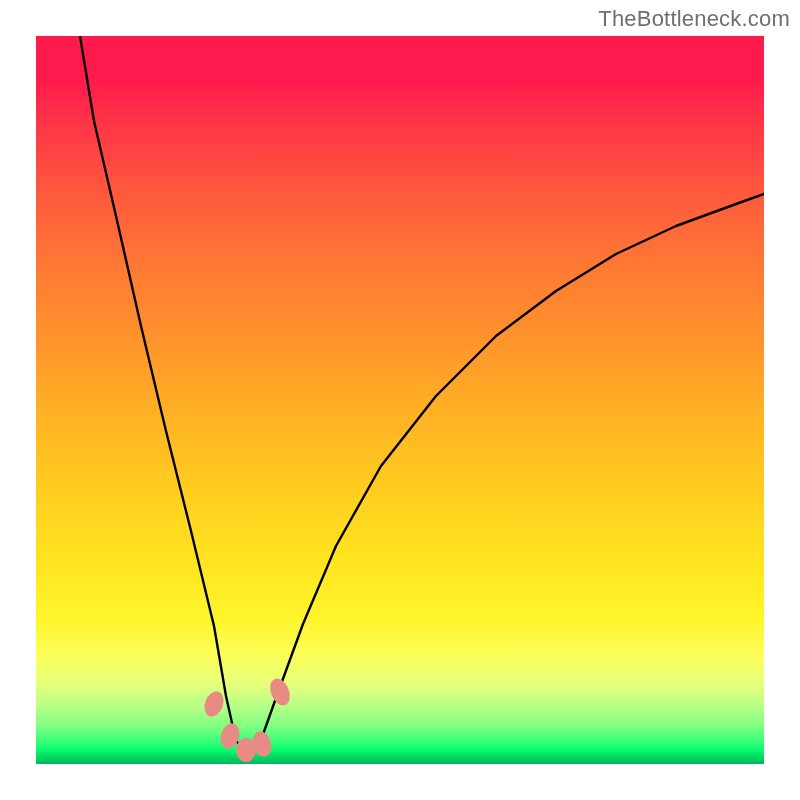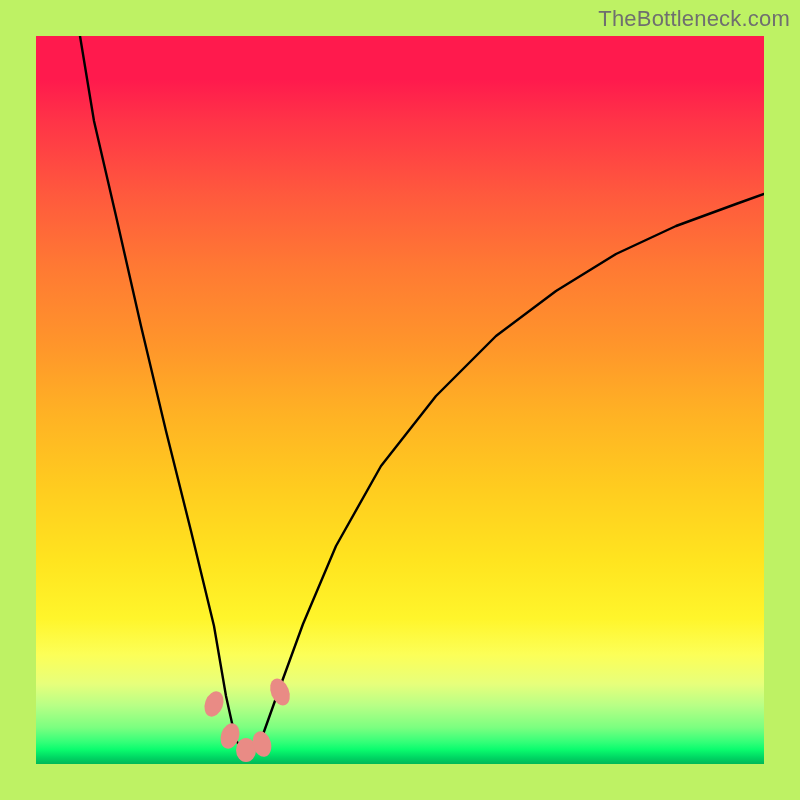--- a/index.html
+++ b/index.html
@@ -10,21 +10,21 @@
     overflow: hidden;
     background: #000;
     font-family: Arial, Helvetica, sans-serif;
   }
   .frame {
     position: absolute;
     left: 0;
     top: 0;
     width: 800px;
     height: 800px;
-    background: #bef264;
+    background: #ffffff;
   }
   .plot-area {
     position: absolute;
     left: 36px;
     top: 36px;
     width: 728px;
     height: 728px;
     background: linear-gradient(
       to bottom,
       #ff1a4d 0%,

